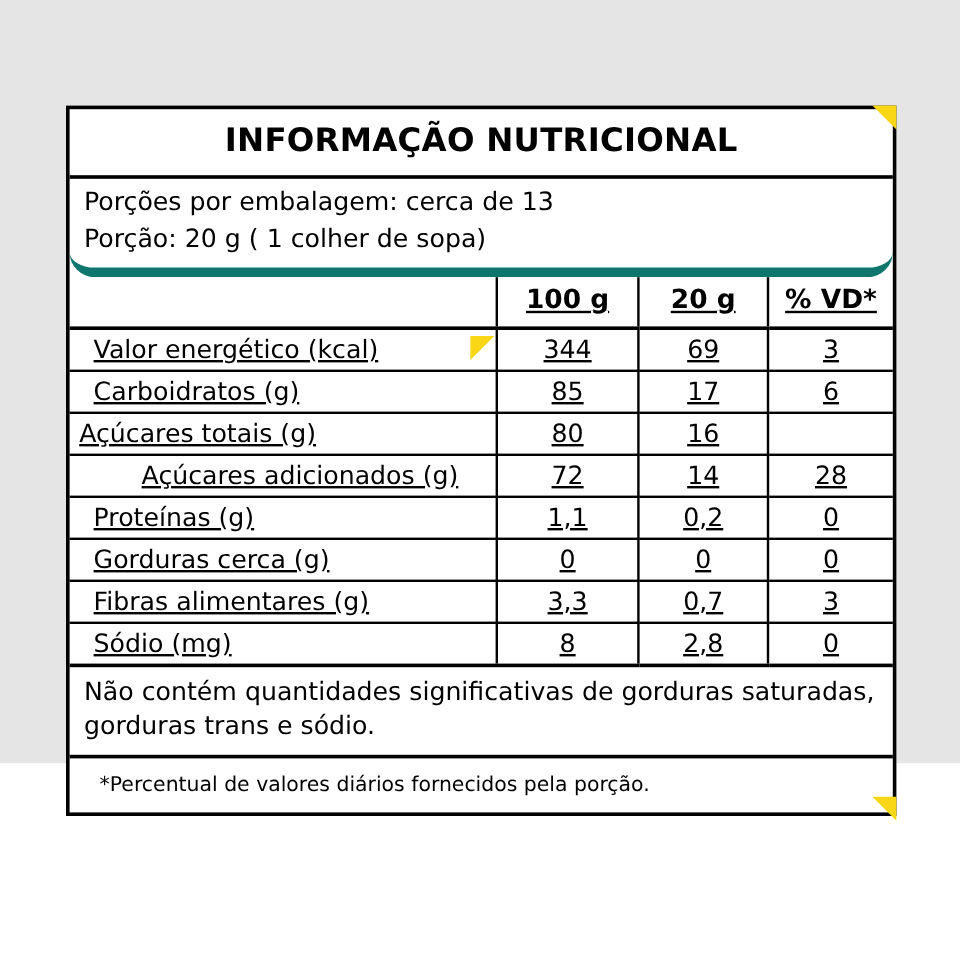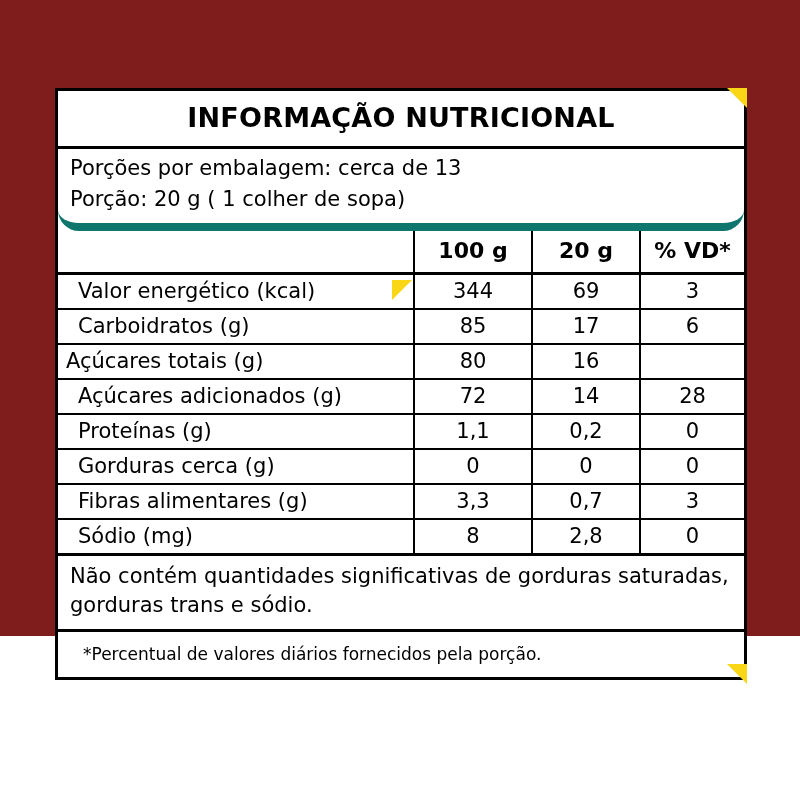--- a/index.html
+++ b/index.html
@@ -12,21 +12,21 @@
     height: 800px;
     font-family: "DejaVu Sans", sans-serif;
     color: #000000;
     overflow: hidden;
   }
 
   .page {
     position: relative;
     width: 800px;
     height: 636px;
-    background: #7f1d1d;
+    background: #e5e5e5;
   }
 
   
   .panel {
     position: absolute;
     left: 55px;
     top: 88px;
     width: 692px;
     border: 3px solid #000000;
     background: #ffffff;
@@ -51,20 +51,21 @@
   }
   .servings .line {
     font-size: 21px;
     line-height: 31px;
   }
 
   table.nut {
     width: 100%;
     border-collapse: collapse;
     table-layout: fixed;
+    text-decoration: underline;
   }
   table.nut col.c-name { width: 356px; }
   table.nut col.c-100  { width: 118px; }
   table.nut col.c-20   { width: 108px; }
   table.nut col.c-vd   { width: 104px; }
 
   table.nut th, table.nut td {
     border-bottom: 2px solid #000000;
     border-right: 2px solid #000000;
     font-size: 21px;
@@ -83,21 +84,21 @@
     font-size: 22px;
   }
   table.nut thead th.name-head {
     border-right: 2px solid #000000;
   }
   table.nut td.name {
     text-align: left;
     padding-left: 20px;
   }
   table.nut td.name.ind1 { padding-left: 8px; }
-  table.nut td.name.ind2 { padding-left: 20px; }
+  table.nut td.name.ind2 { padding-left: 60px; }
   table.nut td.val {
     text-align: center;
   }
   table.nut tr.last td {
     border-bottom: 3px solid #000000;
   }
 
   .note {
     padding: 6px 14px 9px 12px;
     border-bottom: 3px solid #000000;

